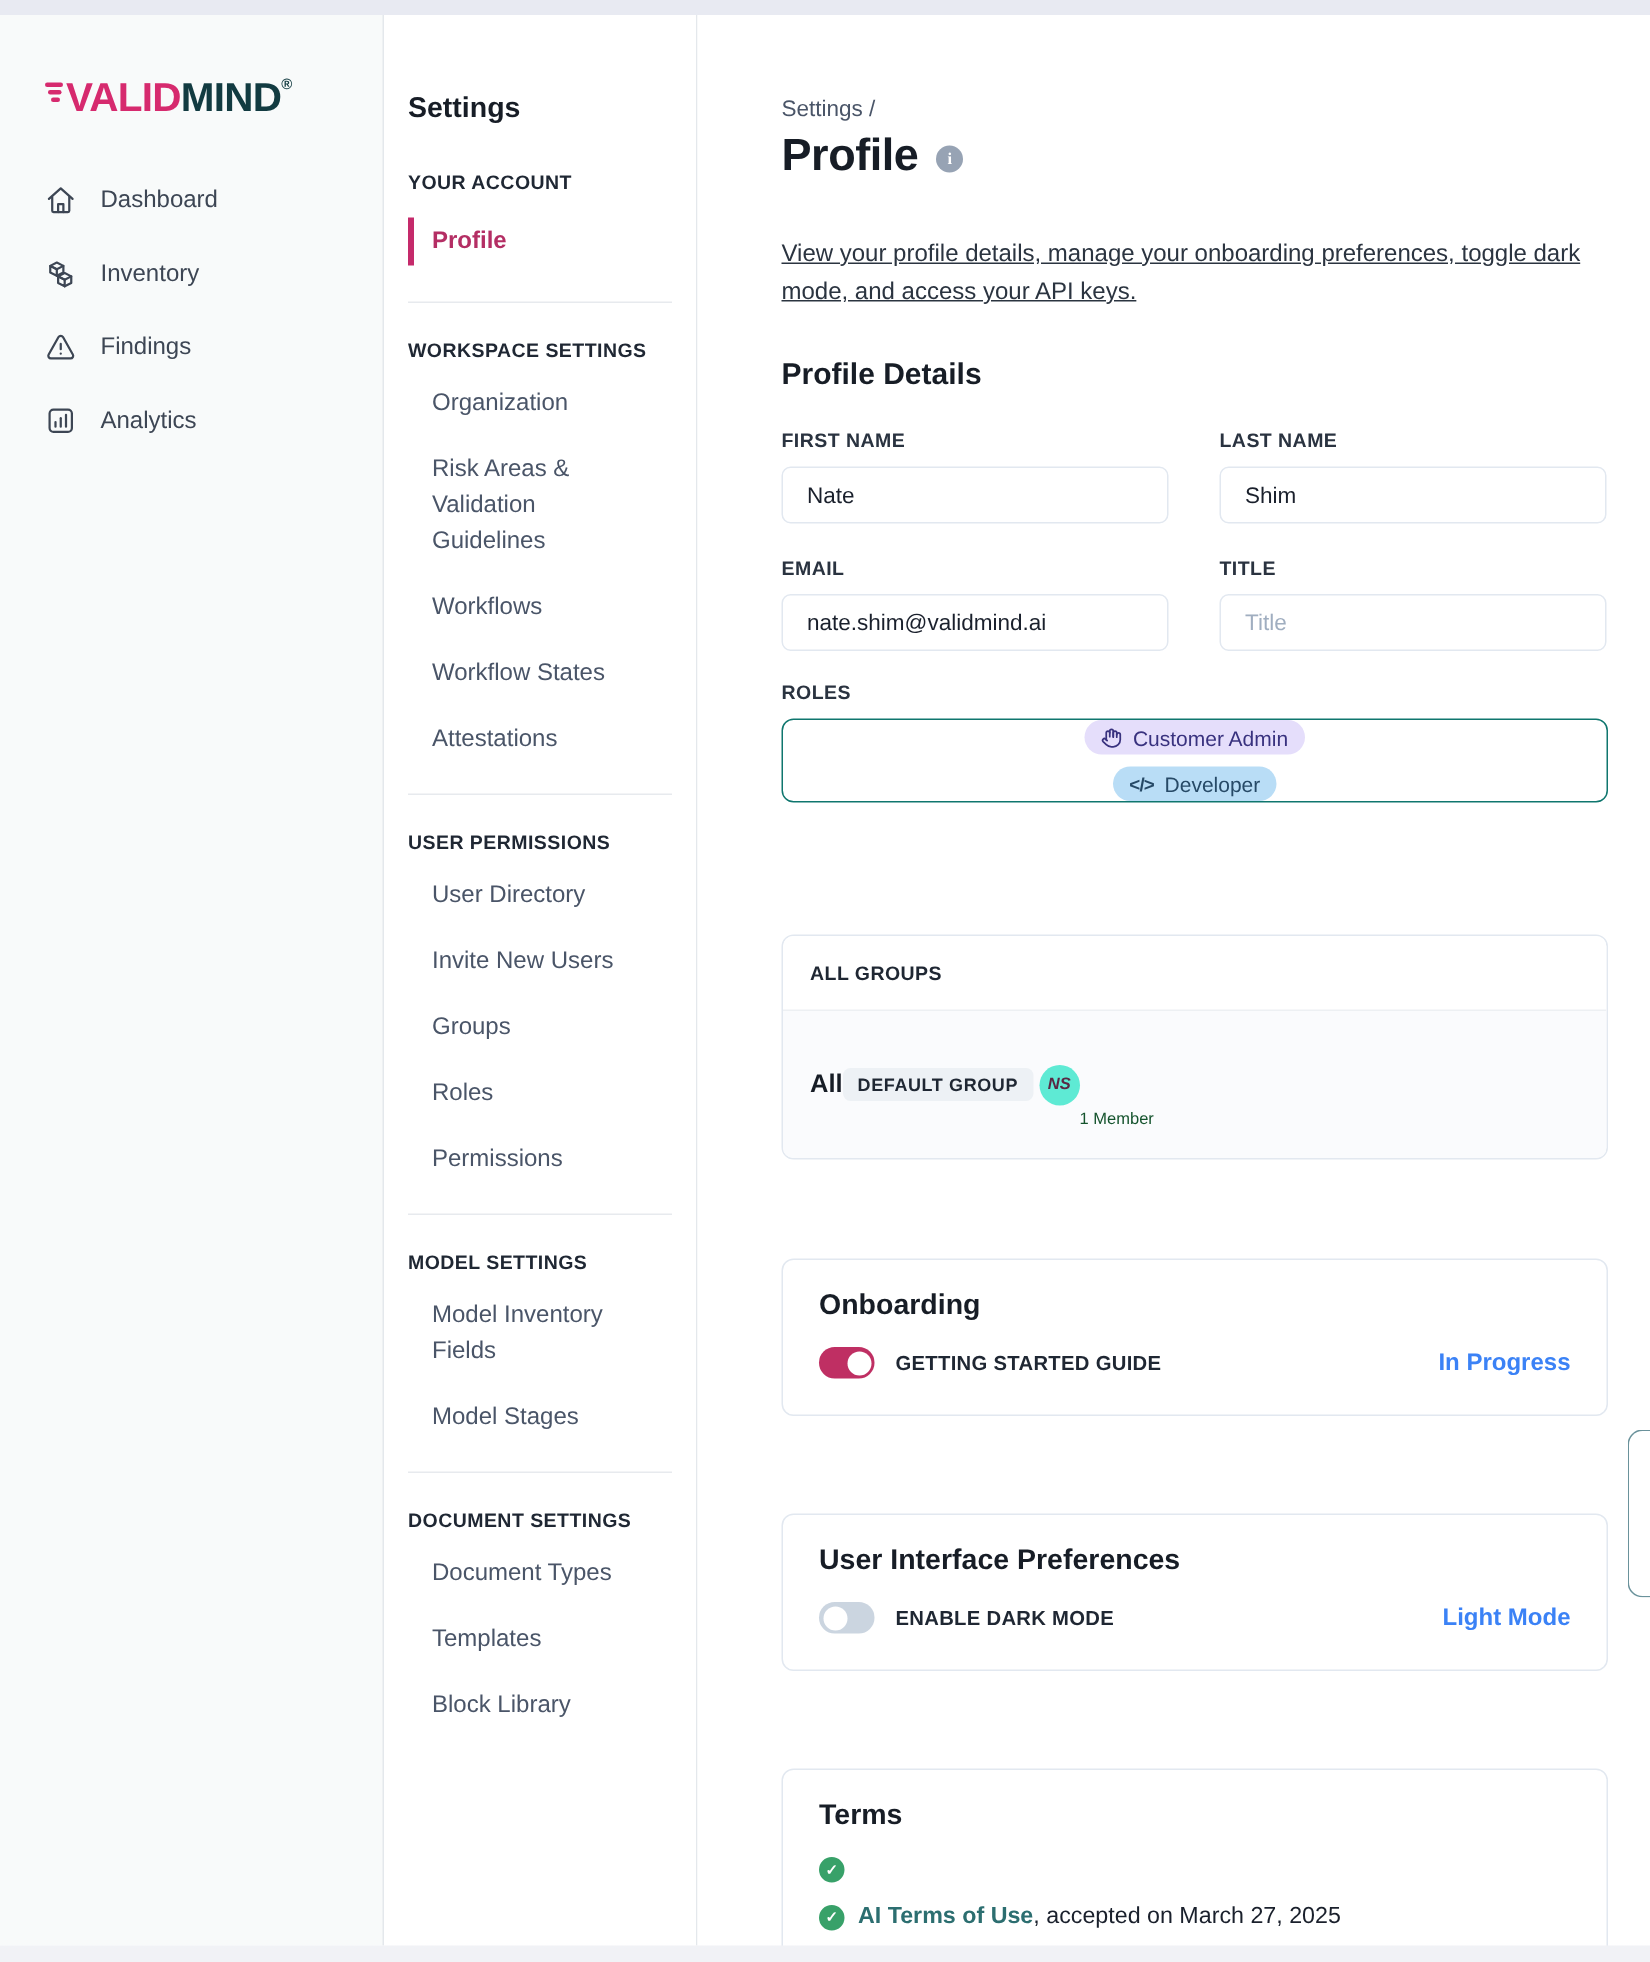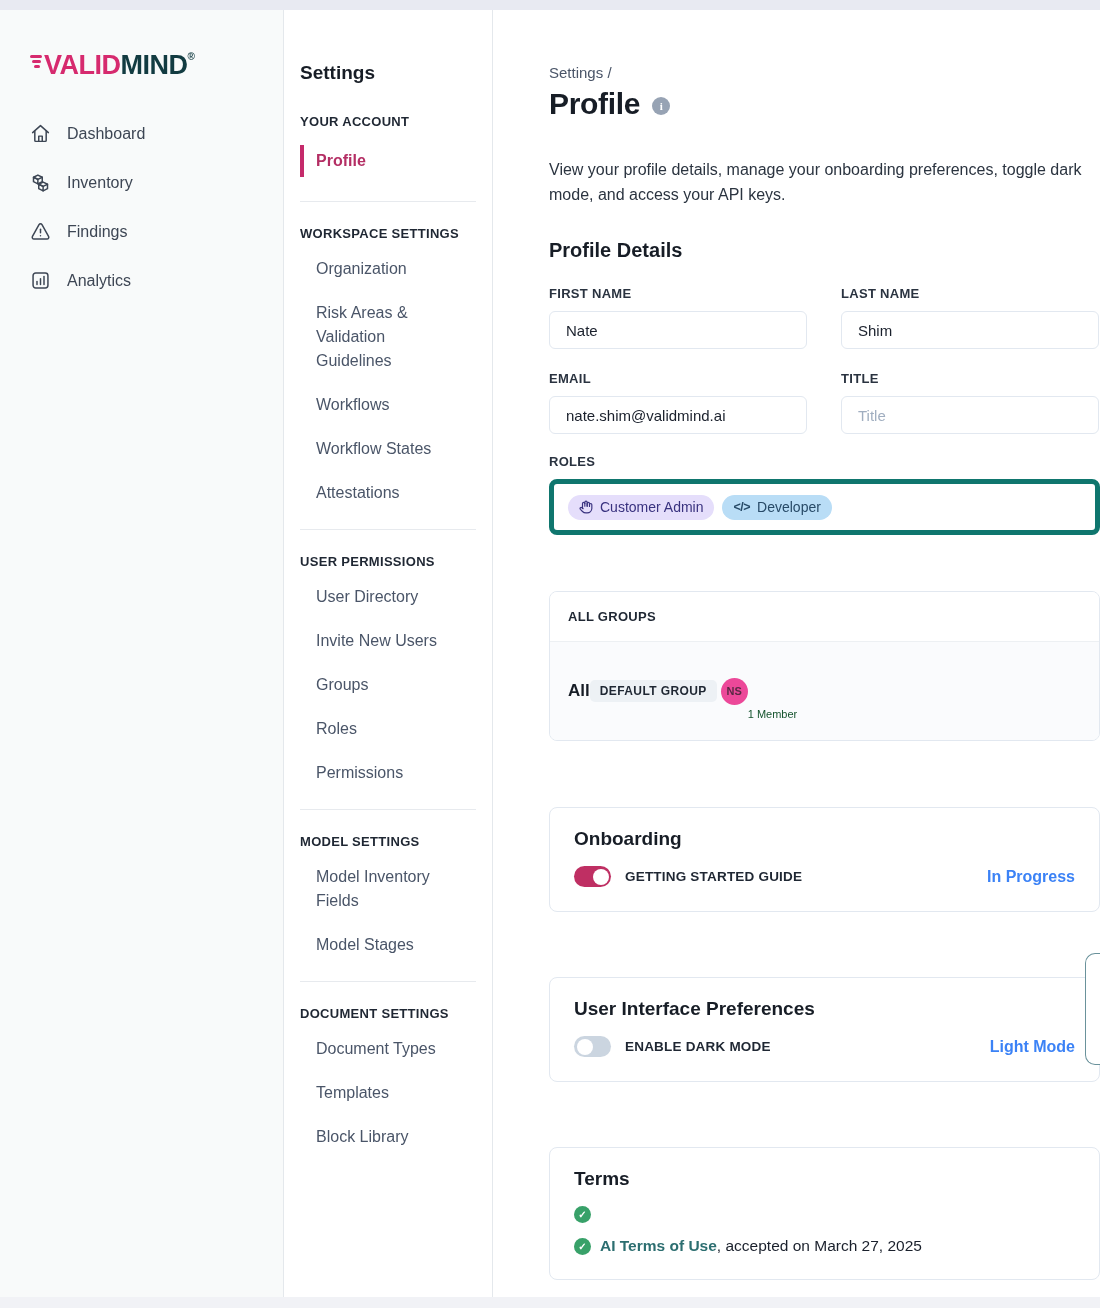--- a/index.html
+++ b/index.html
@@ -4,21 +4,21 @@
 <style>
   * { margin:0; padding:0; box-sizing:border-box; }
   html,body { width:1100px; }
   body { font-family:"Liberation Sans", sans-serif; background:#fff; color:#1a202c; }
   .page { position:relative; width:1100px; height:1308px; overflow:hidden; background:#fff; }
   .top-strip { height:10px; background:#e8eaf2; width:100%; }
   .bottom-strip { position:absolute; left:0; bottom:0; height:11px; width:100%; background:#f1f2f6; }
   .app { display:flex; height:1287px; }
 
   
-  .sidebar { width:284px; background:#f8fafa; border-right:1px solid #e4e8ec; padding:40px 0 0 30px; flex-shrink:0; }
+  .sidebar { width:256px; background:#f8fafa; border-right:1px solid #e4e8ec; padding:40px 0 0 30px; flex-shrink:0; }
   .logo { display:flex; align-items:flex-start; margin-bottom:42px; cursor:pointer; }
   .logo-text { font-size:27px; font-weight:bold; letter-spacing:-0.5px; }
   .logo-valid { color:#d62a6e; }
   .logo-mind { color:#123b41; }
   .logo-reg { font-size:10px; color:#123b41; font-weight:bold; margin-top:1px; }
   .logo-dashes { display:inline-flex; flex-direction:column; gap:2.5px; margin:5px 2px 0 0; }
   .logo-dashes span { display:block; height:2.5px; background:#d62a6e; border-radius:2px; }
   .logo-dashes span:nth-child(1){ width:12px; }
   .logo-dashes span:nth-child(2){ width:9px; margin-left:2px; }
   .logo-dashes span:nth-child(3){ width:6px; margin-left:4px; }
@@ -33,41 +33,41 @@
   .nav-item.active { color:#b42e64; font-weight:bold; border-left:4px solid #c52a6b; margin-left:0; padding:4px 0 4px 12px; }
   .nav-divider { border:none; border-top:1px solid #e7eaee; margin:24px 0 24px 0; }
 
   
   .main { flex:1; background:#fff; padding:54px 0 0 56px; position:relative; }
   .breadcrumb { font-size:15px; color:#4a5568; margin-bottom:6px; }
   .breadcrumb .crumb { cursor:pointer; }
   .title-row { display:flex; align-items:center; gap:12px; margin-bottom:36px; }
   .page-title { font-size:30px; font-weight:bold; color:#171d26; letter-spacing:-0.3px; }
   .info-icon { width:18px; height:18px; border-radius:50%; background:#97a3b4; color:#fff; font-size:11px; font-weight:bold; display:flex; align-items:center; justify-content:center; font-family:"Liberation Serif", serif; cursor:pointer; margin-top:4px; }
-  .description { font-size:16px; line-height:25px; color:#2b3440; max-width:540px; margin-bottom:32px; }
+  .description { font-size:16px; line-height:25px; color:#2b3440; max-width:540px; margin-bottom:32px;text-decoration:underline; }
   .section-heading { font-size:20px; font-weight:bold; color:#171d26; margin-bottom:24px; }
 
   .form-grid { display:grid; grid-template-columns:258px 258px; column-gap:34px; row-gap:22px; margin-bottom:20px; }
   .field-label { font-size:13px; font-weight:bold; color:#2a3340; letter-spacing:0.3px; margin-bottom:10px; }
   .text-input { width:100%; height:38px; border:1px solid #e2e8f0; border-radius:6px; padding:0 16px; font-size:15px; color:#1a202c; font-family:"Liberation Sans", sans-serif; background:#fff; outline:none; }
   .text-input::placeholder { color:#a0aec0; }
 
-  .roles-box { width:551px; height:56px; border:5px solid #0f766e; border-radius:8px; display:flex; align-items:center; gap:8px; padding:0 14px; margin-bottom:56px; }
+  .roles-box { width:551px; height:56px; border:1px solid #0f766e; border-radius:8px; display:flex; align-items:center; gap:8px; padding:0 14px; margin-bottom:88px;flex-direction:column; }
   .badge { display:inline-flex; align-items:center; gap:7px; height:25px; padding:0 11px; border-radius:999px; font-size:14px; font-weight:500; }
   .badge-purple { background:#e5defb; color:#39327f; }
   .badge-blue { background:#b9ddf6; color:#274a67; }
   .badge svg { width:14px; height:14px; stroke:currentColor; fill:none; stroke-width:2; stroke-linecap:round; stroke-linejoin:round; }
   .code-glyph { font-size:12.5px; font-weight:bold; letter-spacing:-0.5px; }
 
   .groups-card { width:551px; border:1px solid #e2e8f0; border-radius:8px; overflow:hidden; margin-bottom:66px; }
   .groups-card-header { padding:17px 18px; font-size:13px; font-weight:bold; color:#1f2733; letter-spacing:0.3px; border-bottom:1px solid #edf0f3; background:#fff; }
   .group-row { display:flex; align-items:center; gap:0; padding:20px 18px; background:#fafbfd; cursor:pointer; }
   .group-name { font-size:17px; font-weight:bold; color:#171d26; }
   .group-badge { background:#edf1f5; color:#1f2733; font-size:12px; font-weight:bold; letter-spacing:0.4px; padding:4px 10px; border-radius:5px; }
-  .avatar { width:27px; height:27px; border-radius:50%; background:#ec4899; color:#5a2844; font-size:11px; font-weight:bold; display:flex; align-items:center; justify-content:center; margin-left:4px; }
+  .avatar { width:27px; height:27px; border-radius:50%; background:#5eead4; color:#5a2844; font-size:11px; font-weight:bold; display:flex; align-items:center; justify-content:center; margin-left:4px;font-style:italic; }
   .member-count { font-size:11px; color:#14532d;margin-top:46px; }
 
   .pref-card { width:551px; border:1px solid #e2e8f0; border-radius:8px; padding:20px 24px 24px 24px; margin-bottom:65px; }
   .pref-title { font-size:19px; font-weight:bold; color:#171d26; margin-bottom:16px; }
   .pref-row { display:flex; align-items:center;justify-content:flex-end; }
   .toggle { width:37px; height:21px; border-radius:999px; position:relative; cursor:pointer; flex-shrink:0; }
   .toggle.on { background:#bf2f63; }
   .toggle.off { background:#cbd5e0; }
   .toggle .knob { position:absolute; top:2.5px; width:16px; height:16px; border-radius:50%; background:#fff; }
   .toggle.on .knob { right:2.5px; }

